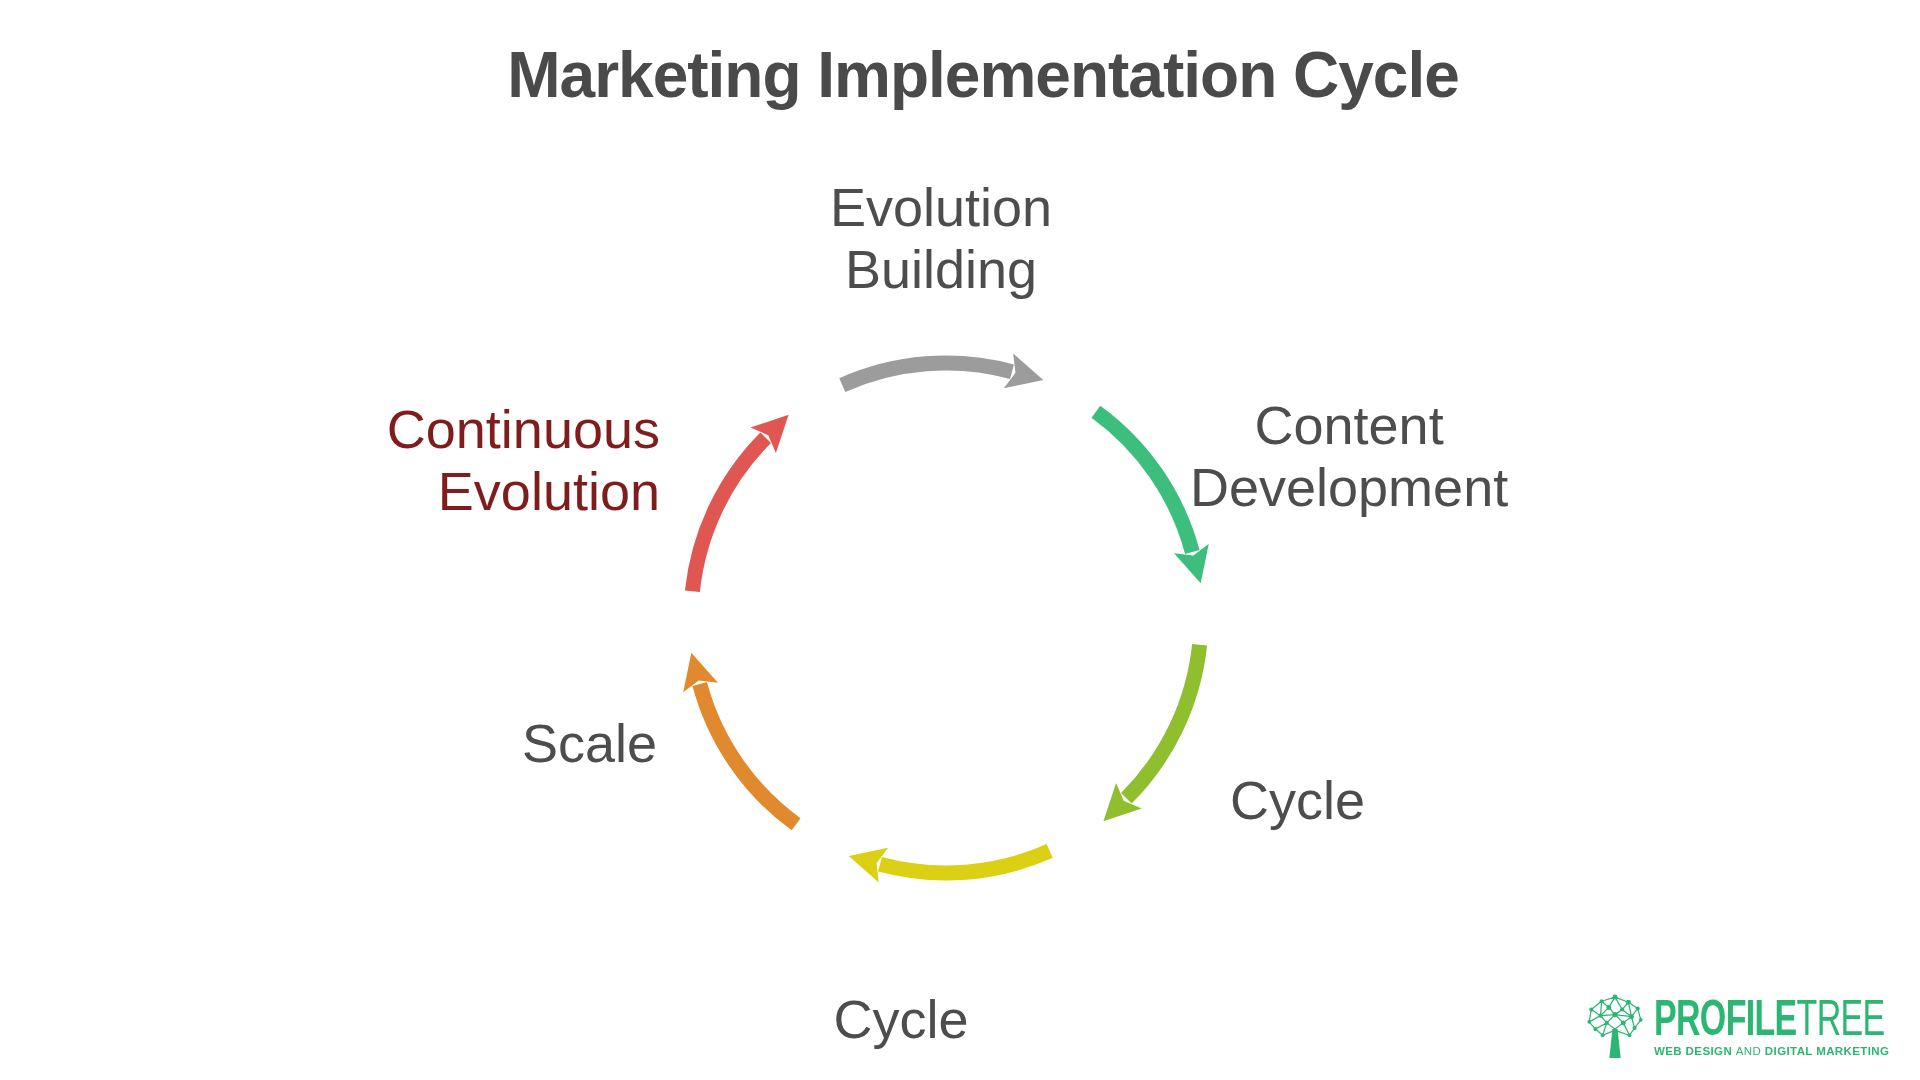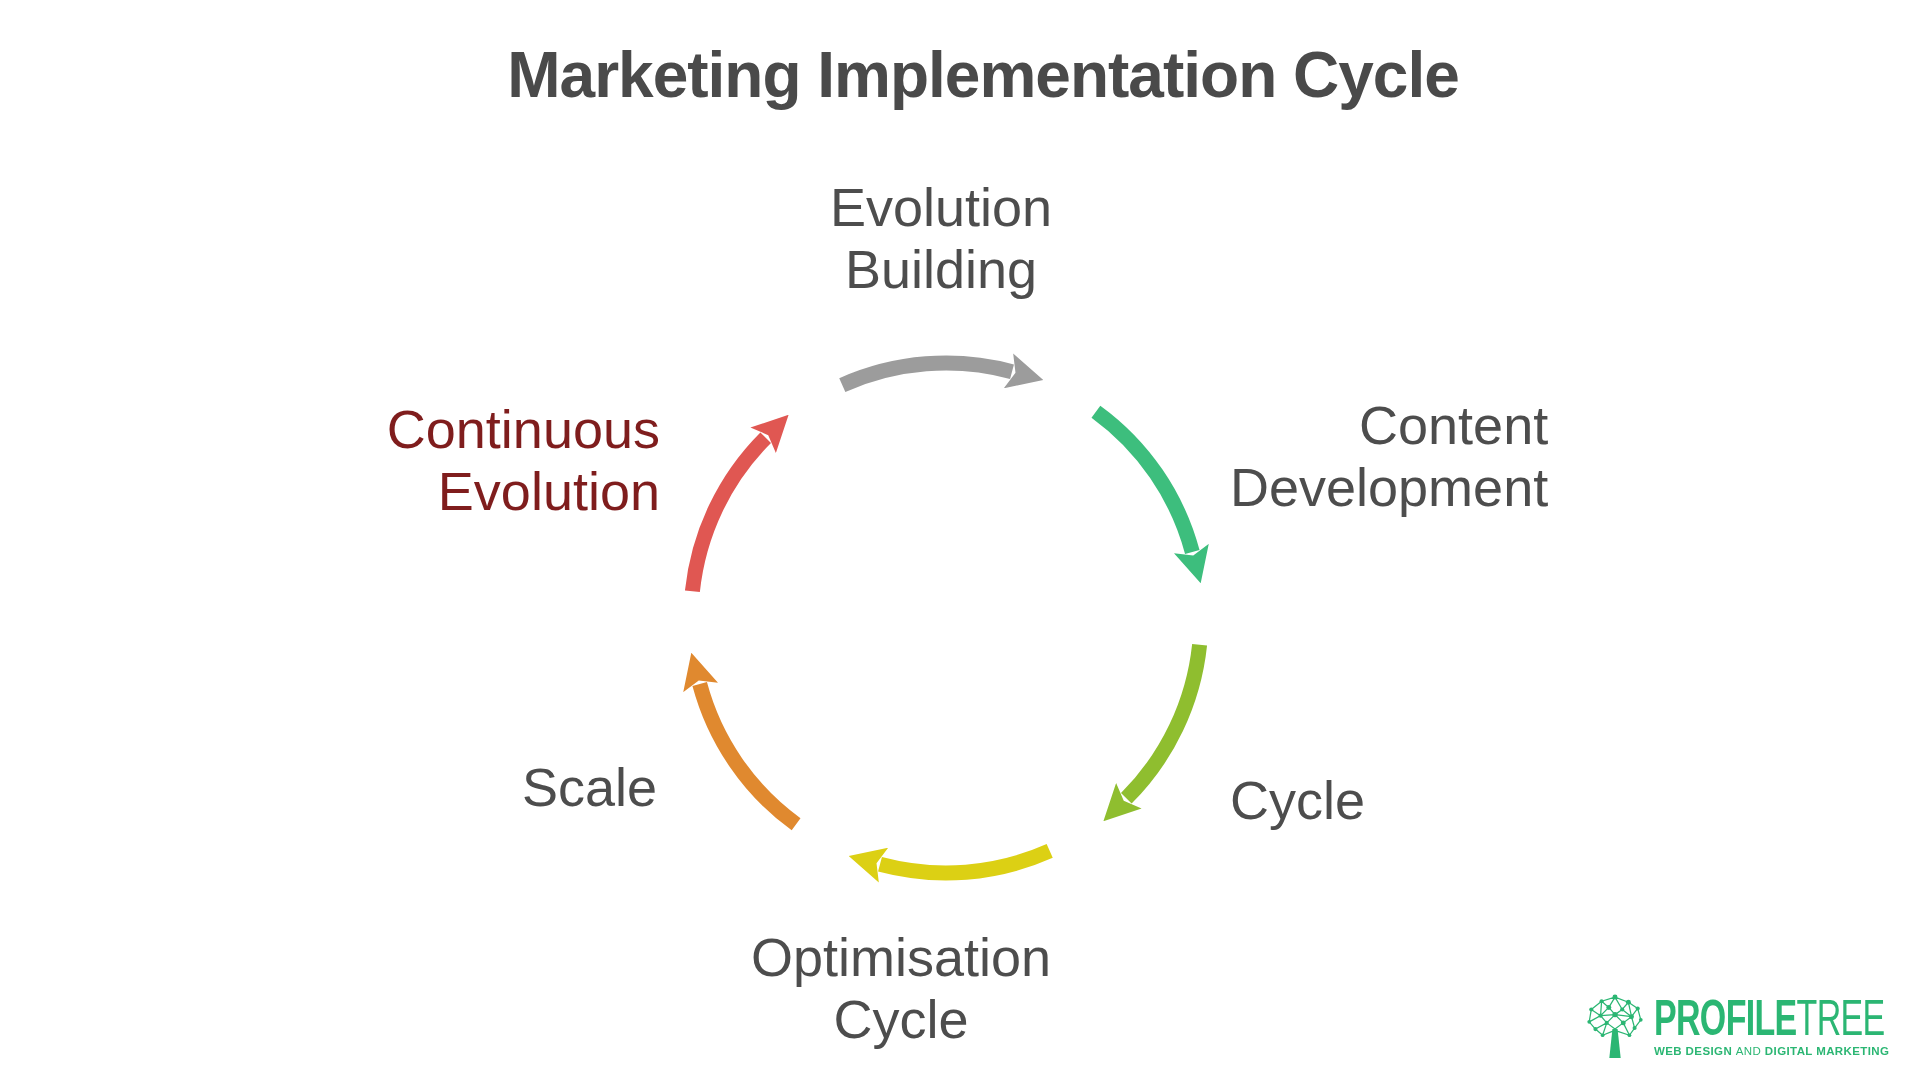--- a/index.html
+++ b/index.html
@@ -41,21 +41,21 @@
     stroke-width: 15px;
   }
 
   .stage-label {
     position: absolute;
     font-size: 54px;
     line-height: 62px;
     font-weight: 400;
   }
   .pos-foundation   { left: 641px;  top: 176px; width: 600px; text-align: center; }
-  .pos-content      { left: 1230px; top: 394px; text-align: right; }
+  .pos-content      { left: 1190px; top: 394px; text-align: center; }
   .pos-campaign     { left: 1230px; top: 707px; text-align: left; }
   .pos-optimisation { left: 601px;  top: 926px; width: 600px; text-align: center; }
   .pos-scale        { left: 157px;  top: 712px; width: 500px; text-align: right; }
   .pos-continuous   { left: 160px;  top: 398px; width: 500px; text-align: right; }
 
   .logo {
     position: absolute;
     left: 1586px;
     top: 994px;
     display: flex;
@@ -130,25 +130,25 @@
     <span>Content</span><br>
     <span>Development</span>
   </div>
 
   <div class="stage-label pos-campaign" style="color: rgb(77, 77, 77);">
     <br>
     <span>Cycle</span>
   </div>
 
   <div class="stage-label pos-optimisation" style="color: rgb(77, 77, 77);">
-    <span>Optimisation</span><br>
+    <br>
     <span>Cycle</span>
   </div>
 
-  <div class="stage-label pos-scale" style="color: rgb(77, 77, 77); margin-top: 44px;">
+  <div class="stage-label pos-scale" style="color: rgb(77, 77, 77);">
     <span>Scale</span><br>
   </div>
 
   <div class="stage-label pos-continuous" style="color: #7f1d1d;">
     <span>Continuous</span><br>
     <span>Evolution</span>
   </div>
 
   <div class="logo" style="color: rgb(43, 182, 115);">
     <svg class="logo-tree" viewBox="0 0 56 64" xmlns="http://www.w3.org/2000/svg">

